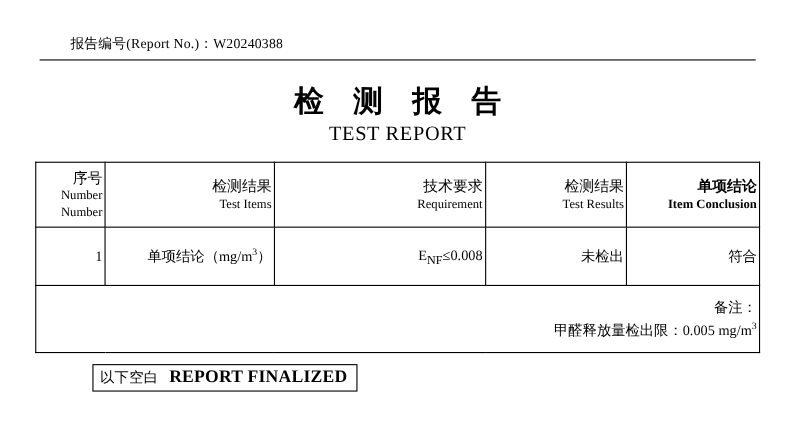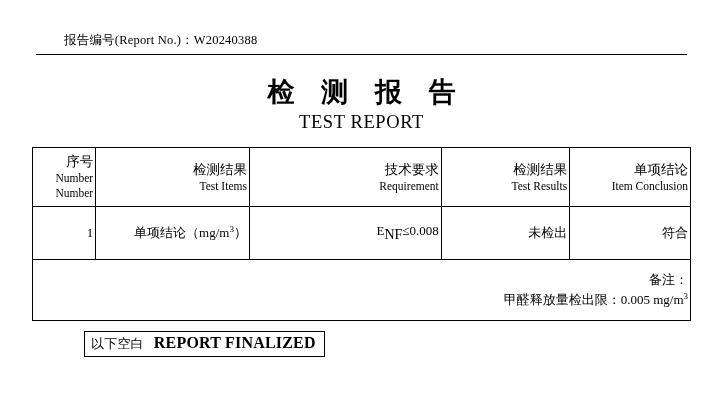--- a/index.html
+++ b/index.html
@@ -89,30 +89,30 @@
     line-height: 1.3;
     display: block;
   }
   .head-cell {
     height: 52px;
   }
   .col-series { width: 9.2%; }
   .col-items  { width: 23.5%; }
   .col-req    { width: 29.5%; }
   .col-res    { width: 19.5%; }
-  .col-concl  { width: 18.3%; }
+  .col-concl  { width: 18.3%; font-weight: bold; }
 
   .body-row td { height: 46px; }
   .cell-item {
     text-align: left;
     padding-left: 14px;
     font-size: 13.5px;
   }
   .sup { font-size: 9px; vertical-align: super; }
-  .sub { font-size: 14px; vertical-align: sub; }
+  .sub { font-size: 11px; vertical-align: sub; }
 
   .remark-cell {
     text-align: left;
     padding: 8px 10px 12px 10px;
     height: 54px;
     font-size: 13.5px;
     line-height: 1.55;
   }
   .remark-line2 {
     padding-left: 22px;

